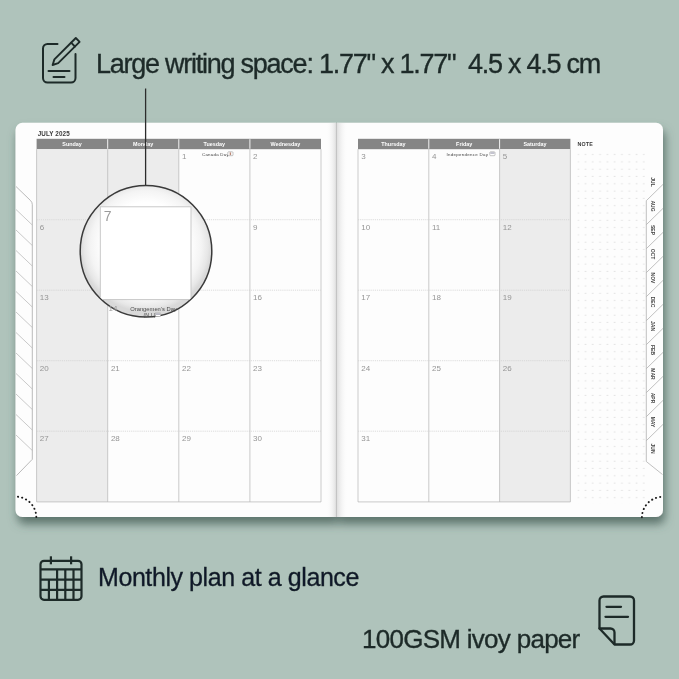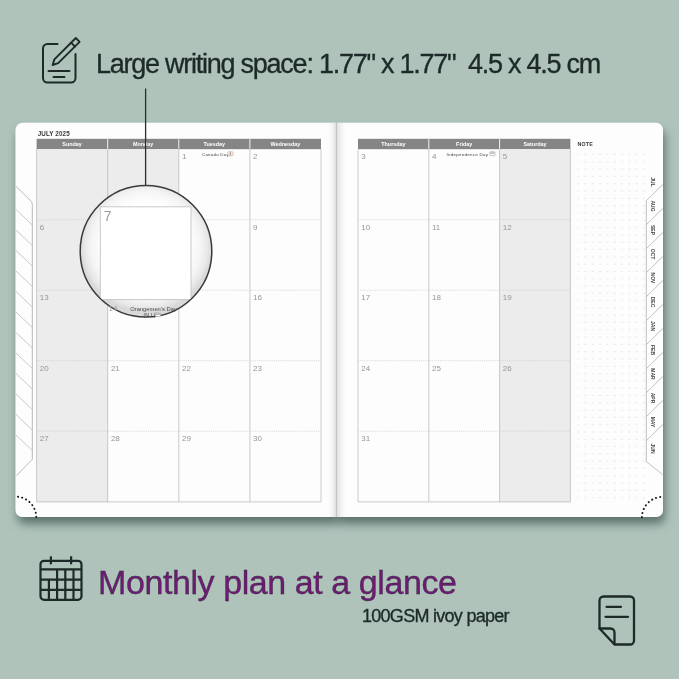--- a/index.html
+++ b/index.html
@@ -5,23 +5,23 @@
   html,body{margin:0;padding:0;}
   body{width:679px;height:679px;overflow:hidden;background:#afc3bb;
        font-family:"Liberation Sans",sans-serif;position:relative;}
   .abs{position:absolute;}
 </style>
 </head>
 <body>
 
 <div class="abs" style="left:96px;top:49px;font-size:27px;letter-spacing:-1.25px;color:#1d2a28;-webkit-text-stroke:0.35px #1d2a28;">Large writing space: 1.77" x 1.77"&nbsp; 4.5 x 4.5 cm</div>
 
-<div class="abs" style="left:98px;top:563px;font-size:34px;letter-spacing:-0.42px;color:#701a75;-webkit-text-stroke:0.35px #1d2a28;">Monthly plan at a glance</div>
-
-<div class="abs" style="left:362px;top:606px;font-size:18px;letter-spacing:-0.72px;color:#1d2a28;-webkit-text-stroke:0.35px #1d2a28;">100GSM ivoy paper</div>
+<div class="abs" style="left:98px;top:563px;font-size:25px;letter-spacing:-0.42px;color:#0f172a;-webkit-text-stroke:0.35px #1d2a28;">Monthly plan at a glance</div>
+
+<div class="abs" style="left:362px;top:624px;font-size:26px;letter-spacing:-0.72px;color:#1d2a28;-webkit-text-stroke:0.35px #1d2a28;">100GSM ivoy paper</div>
 
 <svg class="abs" style="left:0;top:0;" width="679" height="679" viewBox="0 0 679 679">
 <defs>
   <linearGradient id="bindL" x1="0" y1="0" x2="1" y2="0">
     <stop offset="0" stop-color="#ffffff" stop-opacity="0"></stop>
     <stop offset="1" stop-color="#d9d9d9" stop-opacity="0.85"></stop>
   </linearGradient>
   <linearGradient id="bindR" x1="0" y1="0" x2="1" y2="0">
     <stop offset="0" stop-color="#dcdcdc" stop-opacity="0.9"></stop>
     <stop offset="1" stop-color="#ffffff" stop-opacity="0"></stop>

